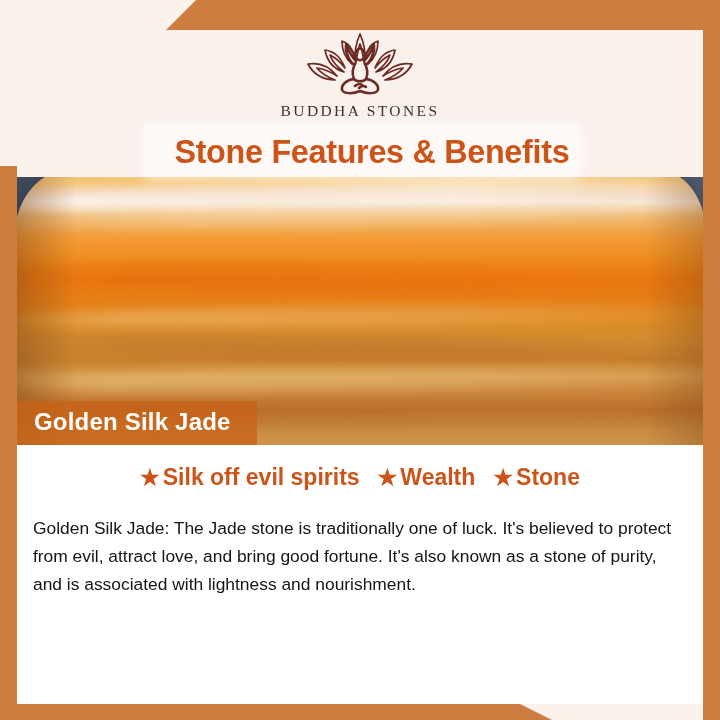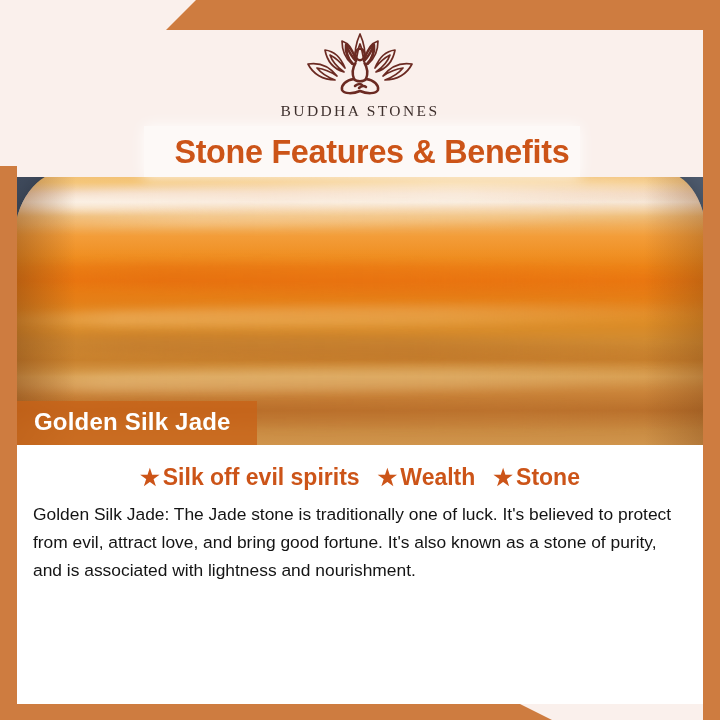--- a/index.html
+++ b/index.html
@@ -310,21 +310,21 @@
     color: var(--title-orange);
     white-space: nowrap;
   }
   .star-icon {
     font-size: 22px;
     line-height: 1;
     color: var(--title-orange);
   }
 
   .benefit-body {
-    margin: 9px 0 0 0;
+    margin: 23px 0 0 0;
     padding: 0 17px 0 16px;
     font-family: "Liberation Sans Narrow", "Liberation Sans", sans-serif;
     font-size: 17.4px;
     line-height: 1.62;
     color: #141414;
     text-align: left;
   }
 
   :root {
     --orange: #CE7C40;

